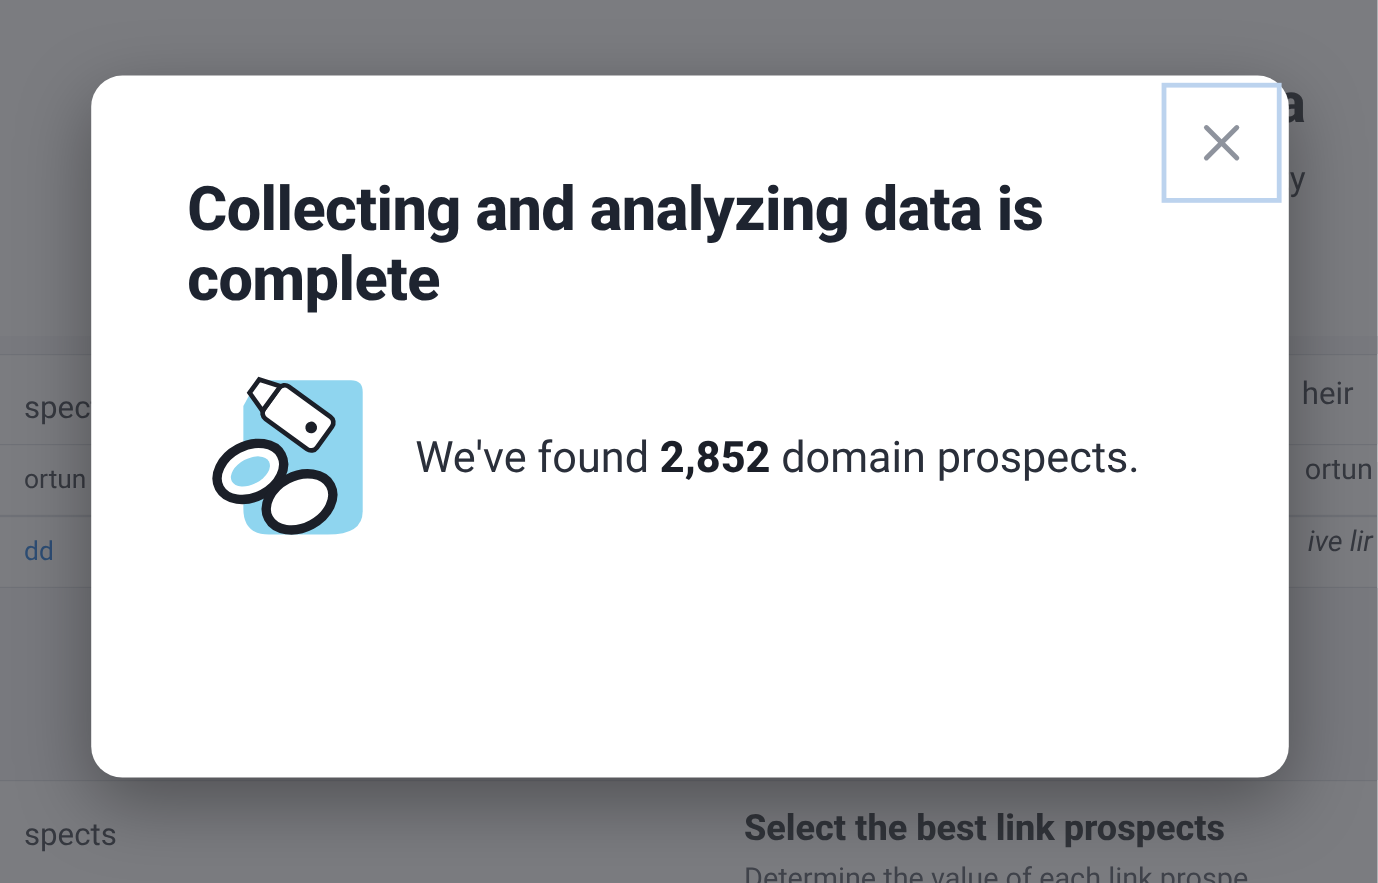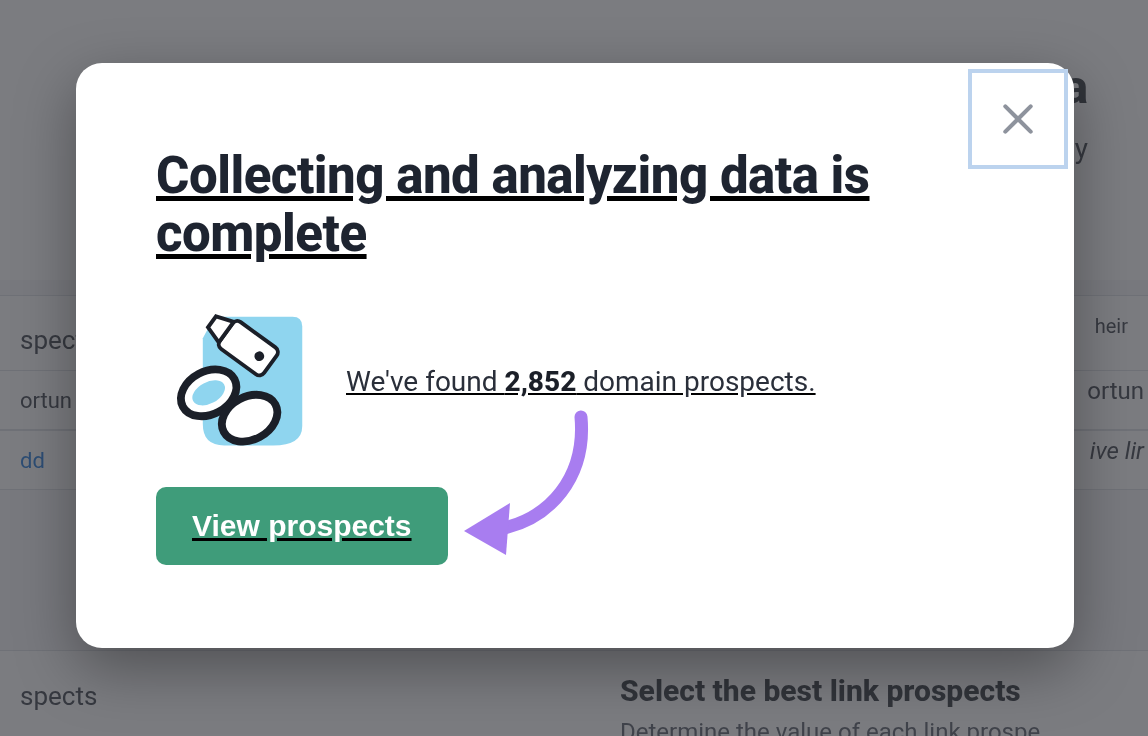--- a/index.html
+++ b/index.html
@@ -46,40 +46,39 @@
       display: flex;
       align-items: center;
       padding: 0 20px;
       font-size: 26px;
       color: #2a2f3a;
     }
     .bg-row1 { top: 295px; }
     .bg-row2 { top: 370px; height: 60px; font-size: 22px; }
     .bg-row3 { top: 430px; height: 60px; font-size: 22px; color: #0f6fd8; }
     .bg-row4 { top: 650px; border-bottom: 0; }
-    .bg-right { position: absolute; right: 20px; white-space: nowrap; font-size: 20px; color: #2a2f3a; }
+    .bg-right { position: absolute; right: 20px; white-space: nowrap; font-size: 26px; color: #2a2f3a; }
     .bg-right-sub { position: absolute; right: 4px; white-space: nowrap; font-size: 24px; color: #2a2f3a; text-align: right; }
     .bg-select { position: absolute; bottom: 28px; left: 620px; font-size: 30px; font-weight: 800; color: #1b1f28; white-space: nowrap; text-align: center; }
     .bg-select-sub { position: absolute; bottom: -10px; left: 620px; font-size: 24px; color: #4a4f5b; white-space: nowrap; }
     .dim {
       position: absolute;
       inset: 0;
       background: rgba(60,62,68,0.68);
     }
     .modal {
       position: absolute;
       top: 63px;
       left: 76px;
       width: 998px;
       height: 585px;
       background: #ffffff;
       border-radius: 26px;
       box-shadow: 0 20px 60px rgba(0,0,0,0.35);
       padding: 84px 80px 60px 80px;
-      text-decoration: underline;
     }
     .close-wrap {
       position: absolute;
       top: 6px;
       right: 6px;
       width: 100px;
       height: 100px;
       border: 4px solid #bcd3ee;
       display: flex;
       align-items: center;
@@ -96,21 +95,21 @@
       max-width: 760px;
     }
     .mid {
       margin-top: 46px;
       display: flex;
       align-items: center;
       gap: 34px;
     }
     .illus { width: 156px; height: 144px; flex-shrink: 0; }
     .msg {
-      font-size: 28px;
+      font-size: 36px;
       color: #2a2f3a;
     }
     .msg .bold { font-weight: 800; color: #1b1f28; }
     .cta-row {
       margin-top: 34px;
       display: flex;
       align-items: center;
       gap: 18px;
       position: relative;
     }
@@ -182,22 +181,13 @@
         </g>
         <ellipse cx="54" cy="86" rx="18" ry="11" transform="rotate(-28 54 86)" fill="#8fd5ef"></ellipse>
         <ellipse cx="96" cy="112" rx="18" ry="11" transform="rotate(-28 96 112)" fill="#ffffff"></ellipse>
       </svg>
     </div>
     <p class="msg">
       <span>We've found </span><span class="bold">2,852</span><span> domain prospects.</span>
     </p>
   </div>
 
-  <div class="cta-row">
-    <button class="cta">View prospects</button>
-    <span class="arrow">
-      <svg viewBox="0 0 170 170" fill="none">
-        <path d="M135 14 C 140 70, 108 120, 42 128" stroke="#a87df0" stroke-width="13" stroke-linecap="round" fill="none"></path>
-        <path d="M18 128 L64 100 L60 152 Z" fill="#a87df0"></path>
-      </svg>
-    </span>
-  </div>
 </div>
 
 </body></html>

